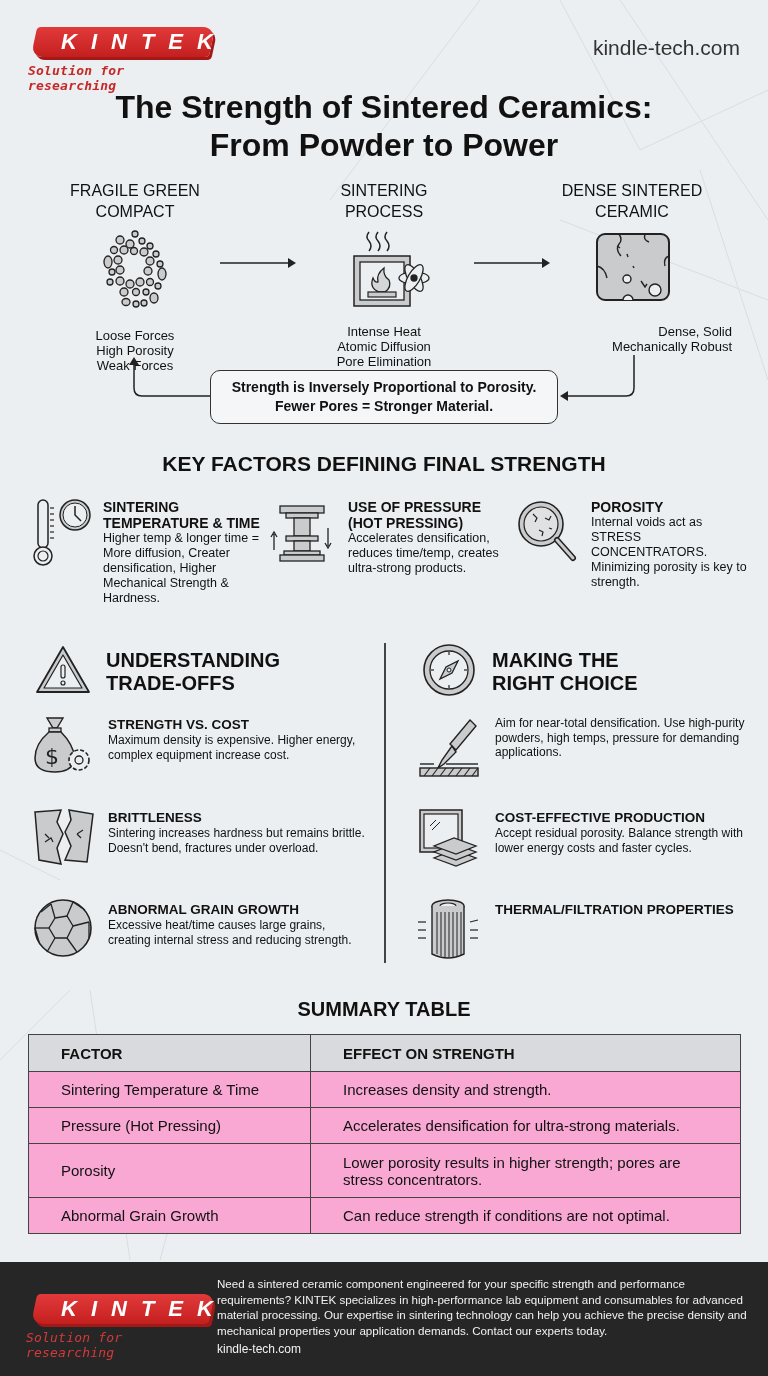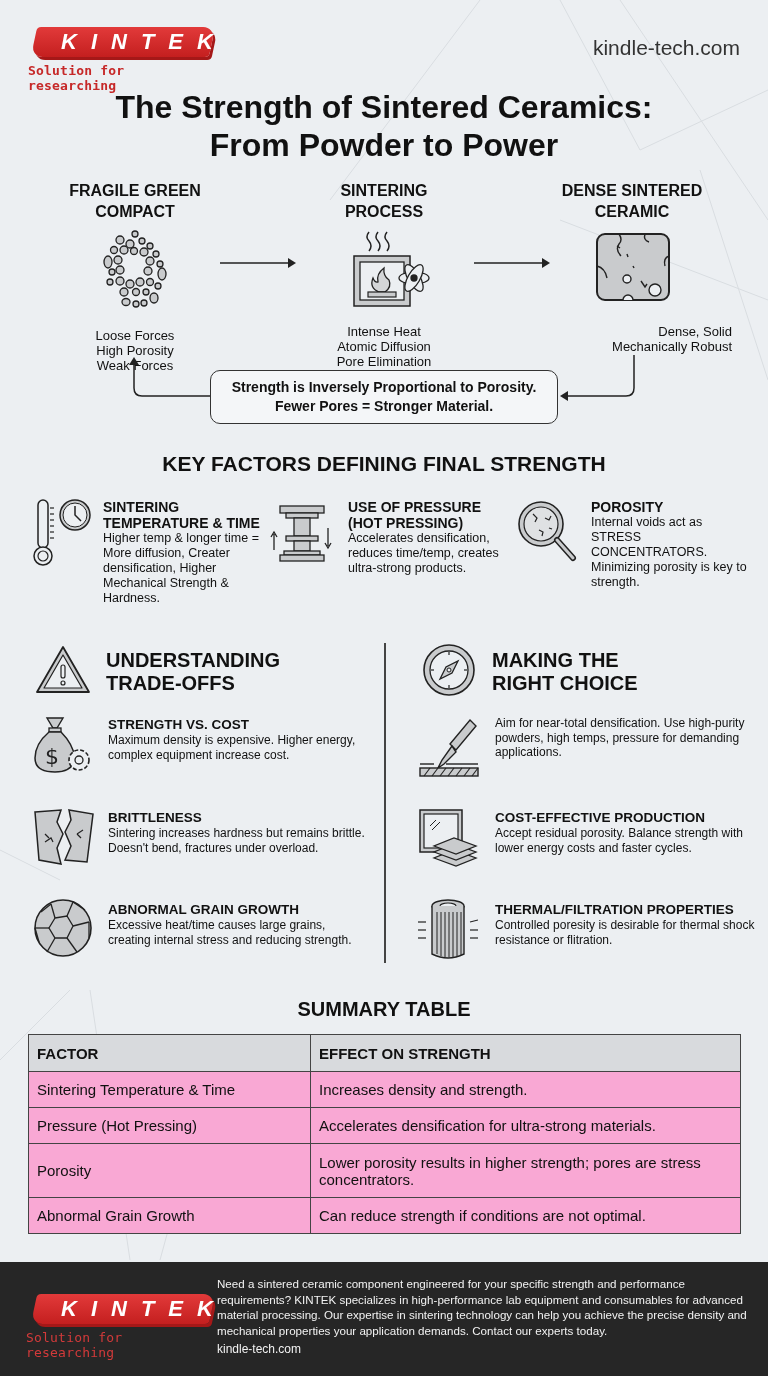--- a/index.html
+++ b/index.html
@@ -1,40 +1,40 @@
 <!DOCTYPE html>
 <html><head>
 <meta charset="utf-8">
 <style>
   * { box-sizing: border-box; margin: 0; padding: 0; }
   body { width: 768px; height: 1376px; background: #eceff2; font-family: "Liberation Sans", sans-serif; color: #111; position: relative; overflow: hidden; }
   .bg-lines { position: absolute; inset: 0; pointer-events: none; }
   .logo { position: absolute; display: block; }
   .logo .badge { position: absolute; left: 0; top: 0; width: 178px; height: 30px; background: linear-gradient(#e23a3a, #c41f1f); border-radius: 4px 12px 4px 12px; transform: skewX(-12deg); box-shadow: 3px 3px 0 #a51818; }
   .logo .badge-text { position: absolute; left: 16px; top: 2px; width: 178px; text-align: center; color: #fff; font-weight: bold; font-style: italic; font-size: 22px; letter-spacing: 14px; padding-left: 10px; }
-  .logo .tagline { position: absolute; left: 0; top: 36px; width: 190px; color: #c62828; font-weight: bold; font-size: 13px; font-family: "DejaVu Sans Mono", monospace; letter-spacing: 0.2px; }
+  .logo .tagline { position: absolute; left: 0; top: 36px; width: 190px; color: #c62828; font-style: italic; font-weight: bold; font-size: 13px; font-family: "DejaVu Sans Mono", monospace; letter-spacing: 0.2px; }
   .site-url { position: absolute; right: 28px; top: 36px; font-size: 21px; color: #333; }
   .title { position: absolute; left: 0; top: 88px; width: 768px; text-align: center; font-size: 32px; font-weight: bold; line-height: 38px; }
   .stage { position: absolute; width: 200px; text-align: center; }
-  .stage .head { font-size: 16px; font-weight: bold; line-height: 21px; }
+  .stage .head { font-size: 16px; font-weight: normal; line-height: 21px; }
   .stage .desc { font-size: 13px; line-height: 15px; margin-top: 0; }
   .stage svg { display: block; margin: 0 auto; }
   .callout { position: absolute; left: 210px; top: 370px; width: 348px; height: 54px; border: 1.5px solid #333; border-radius: 10px; background: #f4f6f8; text-align: center; font-size: 14px; font-weight: bold; line-height: 19px; padding-top: 7px; }
   .h2 { position: absolute; left: 0; width: 768px; text-align: center; font-size: 21px; font-weight: bold; }
   .factor { position: absolute; }
   .factor .fh { font-size: 14px; font-weight: bold; line-height: 16px; }
   .factor .fd { font-size: 12.5px; line-height: 15px; }
   .sec-title { position: absolute; font-size: 20px; font-weight: bold; line-height: 23px; }
   .item { position: absolute; width: 260px; }
   .item .ih { font-size: 13.5px; font-weight: bold; line-height: 17px; }
   .item .id { font-size: 12px; line-height: 14.5px; }
   .divider { position: absolute; left: 384px; top: 643px; width: 2px; height: 320px; background: #444; }
   .ico { position: absolute; }
   table.summary { position: absolute; left: 28px; top: 1034px; width: 713px; border-collapse: collapse; font-size: 15px; }
-  table.summary th, table.summary td { border: 1.5px solid #444; text-align: left; padding: 0 8px; vertical-align: middle; }
+  table.summary th, table.summary td { border: 1.5px solid #444; text-align: left; padding: 0 32px; vertical-align: middle; }
   table.summary th { background: #d8dadd; height: 37px; font-weight: bold; font-size: 15px; }
   table.summary td { height: 36px; background: #f9a8d4; }
   table.summary td.c1 { width: 282px; }
   table.summary tr.tall td { height: 54px; }
   .footer { position: absolute; left: 0; top: 1262px; width: 768px; height: 114px; background: #262626; }
   .footer .text { position: absolute; left: 217px; top: 14px; width: 535px; color: #f2f2f2; font-size: 11.6px; line-height: 15.5px; }
   .footer .furl { position: absolute; left: 217px; top: 80px; color: #f2f2f2; font-size: 12px; }
 </style>
 </head>
 <body>
@@ -373,21 +373,20 @@
       <line x1="0" y1="24" x2="8" y2="24"></line>
       <line x1="0" y1="32" x2="8" y2="32"></line>
       <line x1="0" y1="40" x2="8" y2="40"></line>
       <line x1="52" y1="24" x2="60" y2="22"></line>
       <line x1="52" y1="32" x2="60" y2="32"></line>
       <line x1="52" y1="40" x2="60" y2="40"></line>
     </g>
 </svg>
 <div class="item" style="left:495px; top:901px;">
   <div class="ih">THERMAL/FILTRATION PROPERTIES</div>
-  <div class="id">Controlled poresity is desirable for thermal shock resistance or flitration.</div>
 </div>
 
 <div class="h2" style="top:998px; font-size:20px;">SUMMARY TABLE</div>
 <table class="summary">
   <tbody>
       <tr>
     <th>FACTOR</th>
     <th>EFFECT ON STRENGTH</th>
   </tr>
   <tr>

